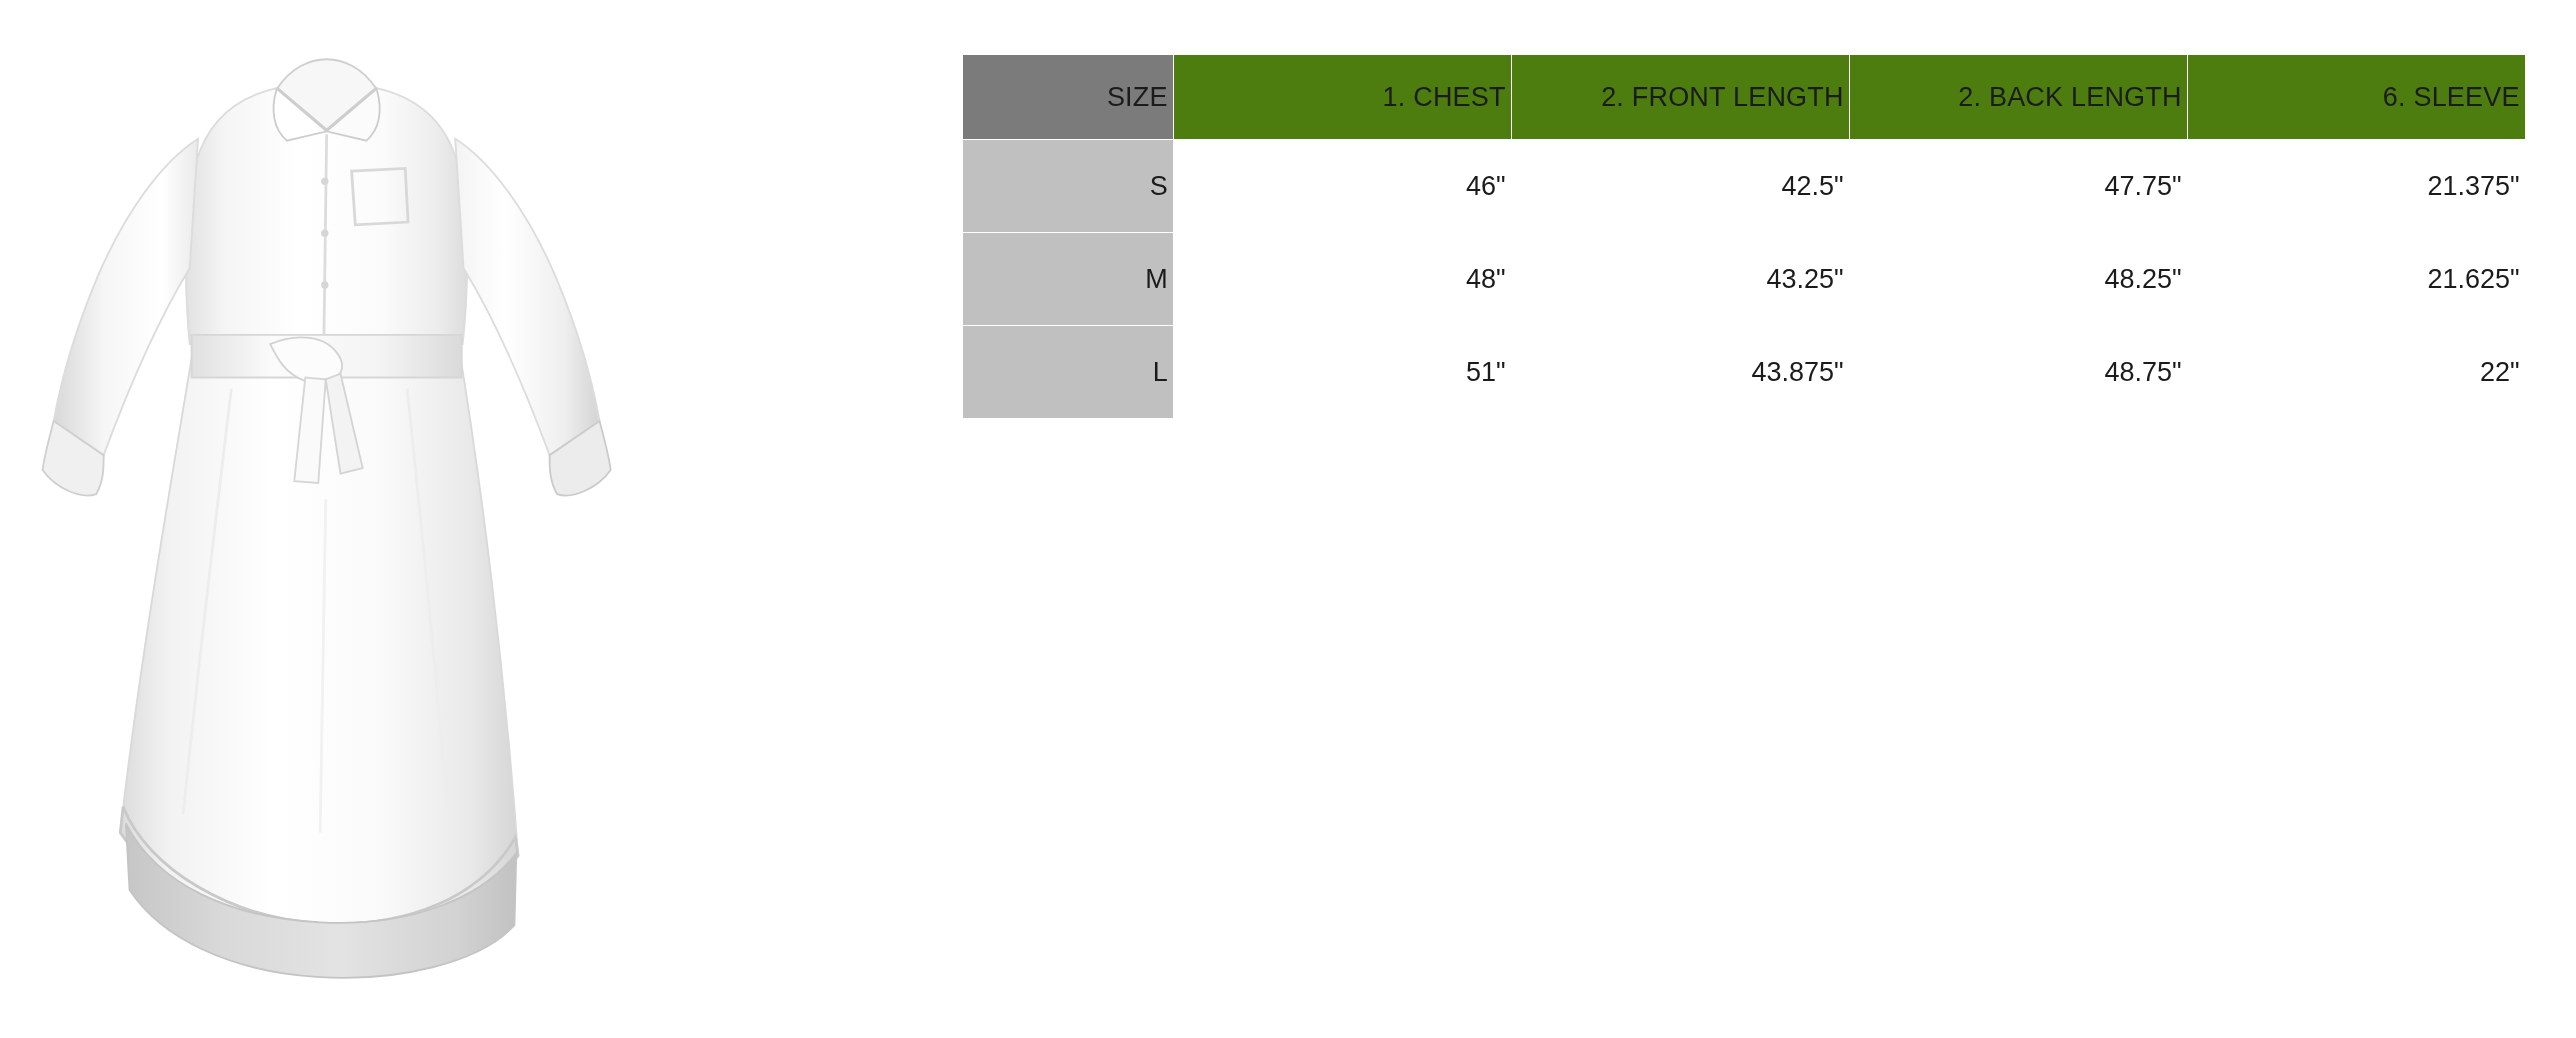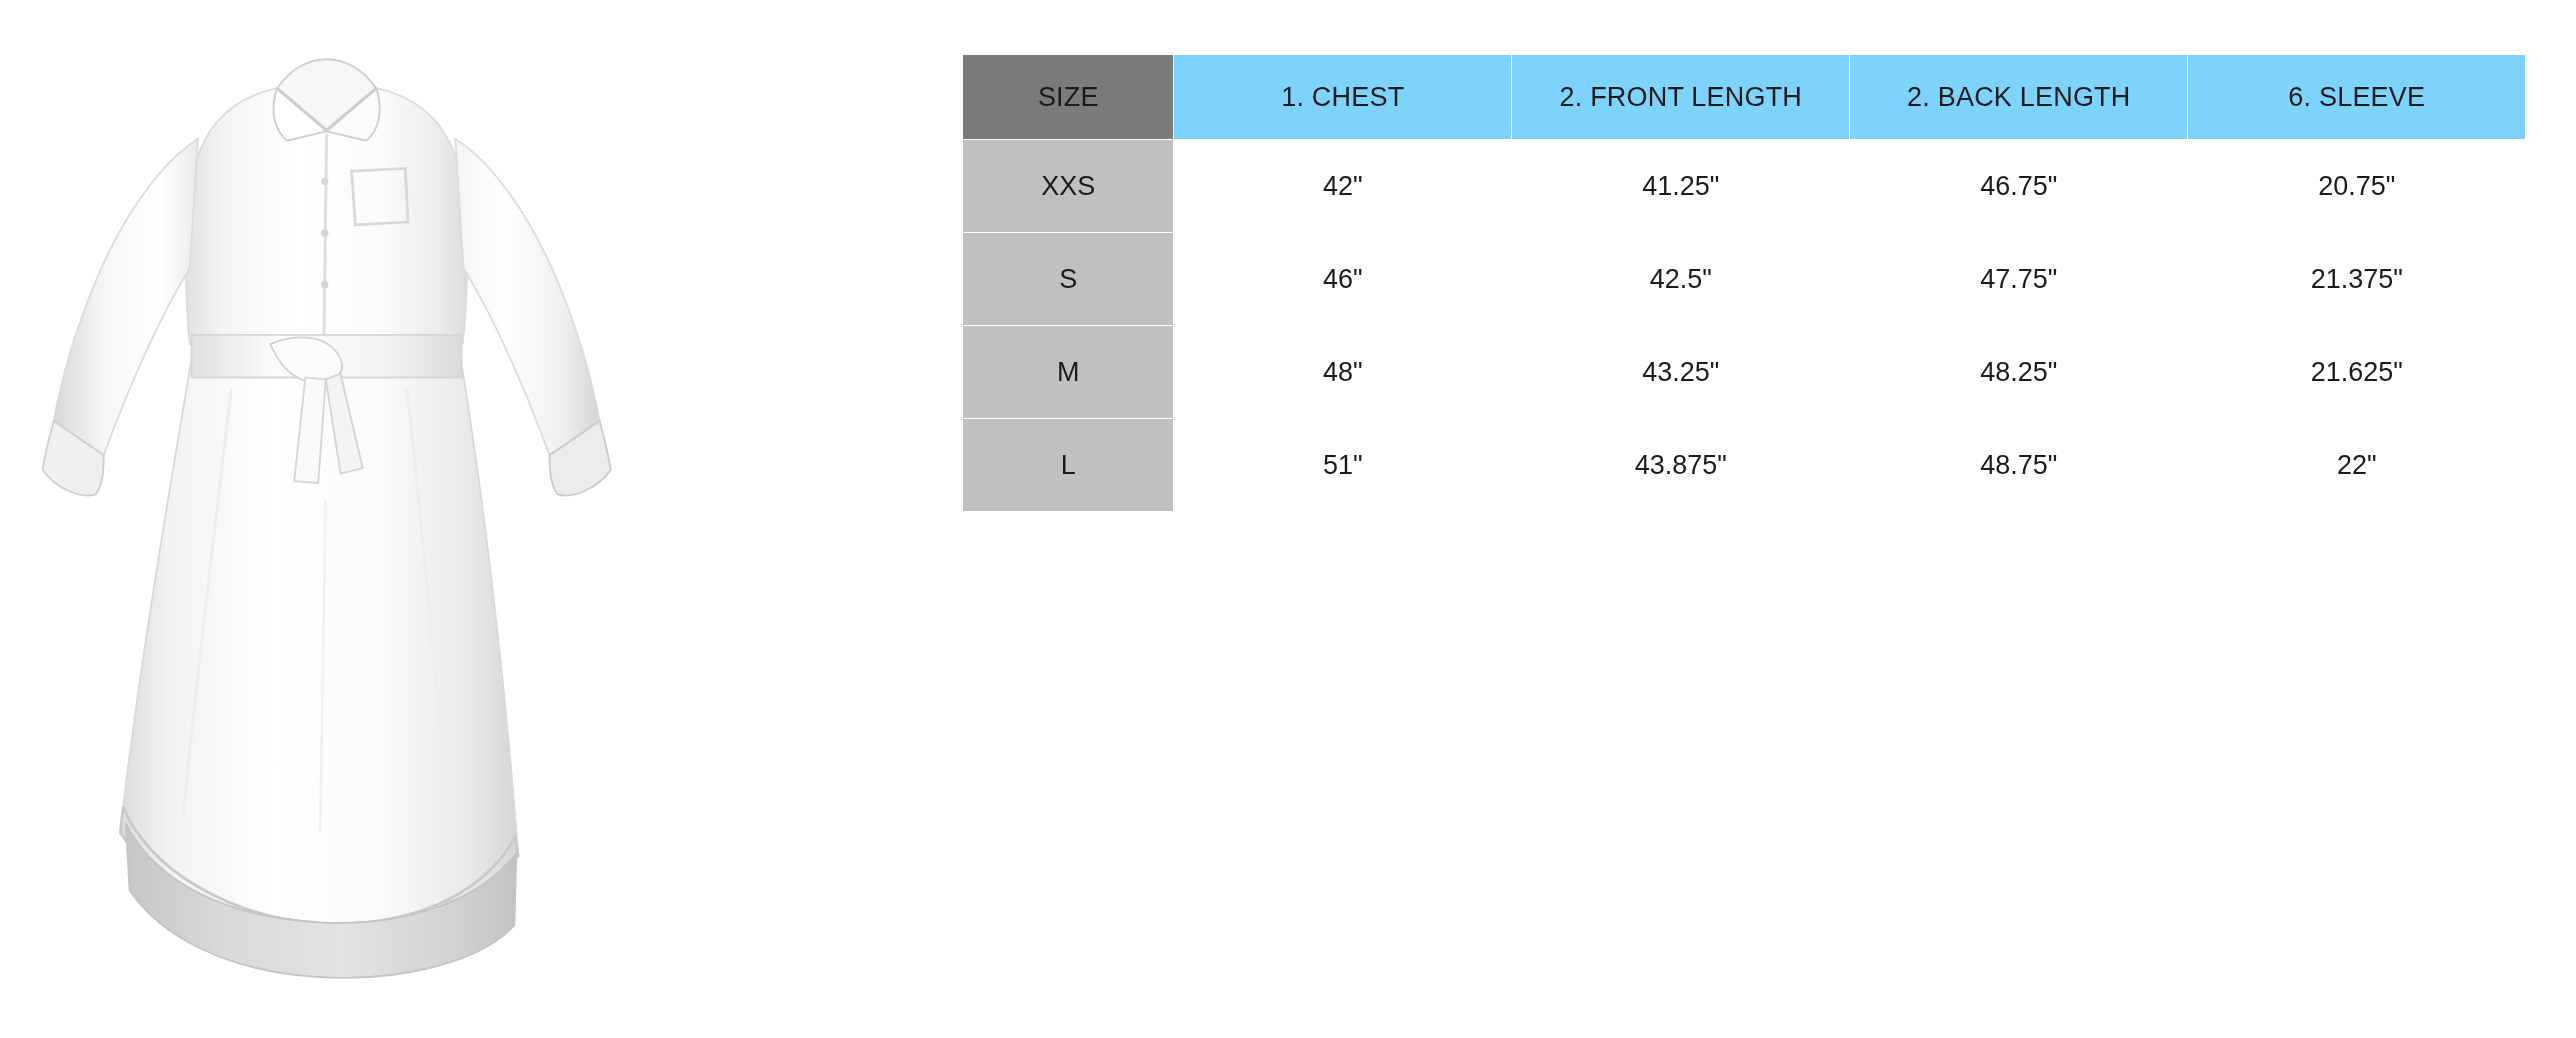--- a/index.html
+++ b/index.html
@@ -51,42 +51,42 @@
     table-layout: fixed;
     width: 1564px;
   }
   table.size-chart col.c-size  { width: 211px; }
   table.size-chart col.c-data  { width: 338px; }
 
   table.size-chart th,
   table.size-chart td {
     border: 1.9px solid #ffffff;
     height: 93px;
-    text-align: center;
+    text-align: right;
     vertical-align: middle;
     font-size: 27px;
     color: #1b1b1b;
     font-family: "Liberation Sans", sans-serif;
     font-weight: 400;
     padding: 0 5.6px;
     box-sizing: border-box;
   }
 
   
   table.size-chart thead th {
     height: 85px;
     font-size: 27px;
     letter-spacing: 0.2px;
   }
   th.head-size {
     background: #7b7b7b;
     color: #ffffff;
   }
   th.head-col {
-    background: #7dd3fc;
+    background: #4d7c0f;
     color: #1b1b1b;
   }
 
   
   td.size-cell {
     background: #c0c0c0;
     color: #1b1b1b;
   }
   td.val-cell {
     background: #ffffff;
@@ -207,27 +207,20 @@
         <tr>
           <th class="head-size">SIZE</th>
           <th class="head-col">1. CHEST</th>
           <th class="head-col">2. FRONT LENGTH</th>
           <th class="head-col">2. BACK LENGTH</th>
           <th class="head-col">6. SLEEVE</th>
         </tr>
       </thead>
       <tbody>
         <tr>
-          <td class="size-cell">XXS</td>
-          <td class="val-cell">42"</td>
-          <td class="val-cell">41.25"</td>
-          <td class="val-cell">46.75"</td>
-          <td class="val-cell">20.75"</td>
-        </tr>
-        <tr>
           <td class="size-cell">S</td>
           <td class="val-cell">46"</td>
           <td class="val-cell">42.5"</td>
           <td class="val-cell">47.75"</td>
           <td class="val-cell">21.375"</td>
         </tr>
         <tr>
           <td class="size-cell">M</td>
           <td class="val-cell">48"</td>
           <td class="val-cell">43.25"</td>

